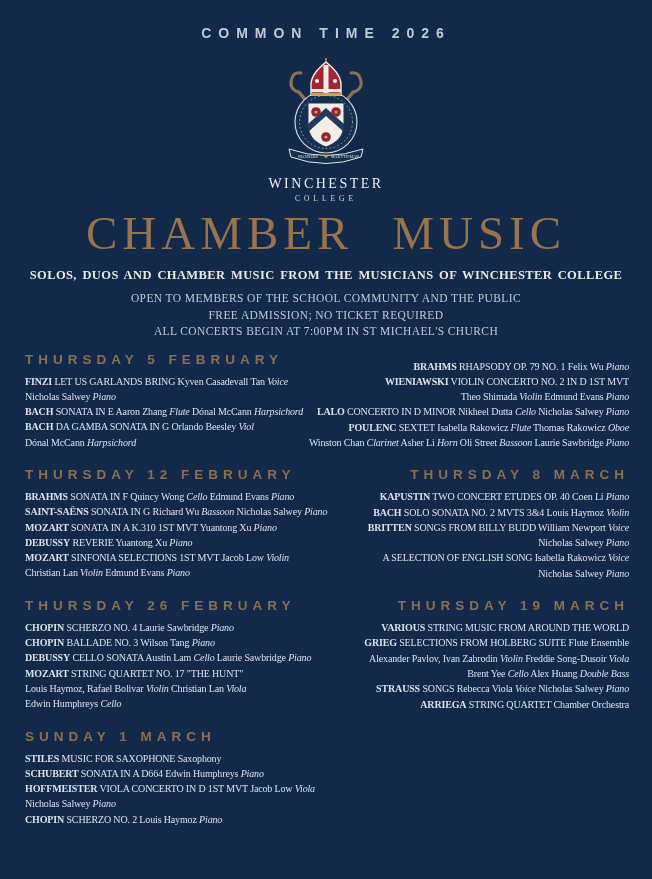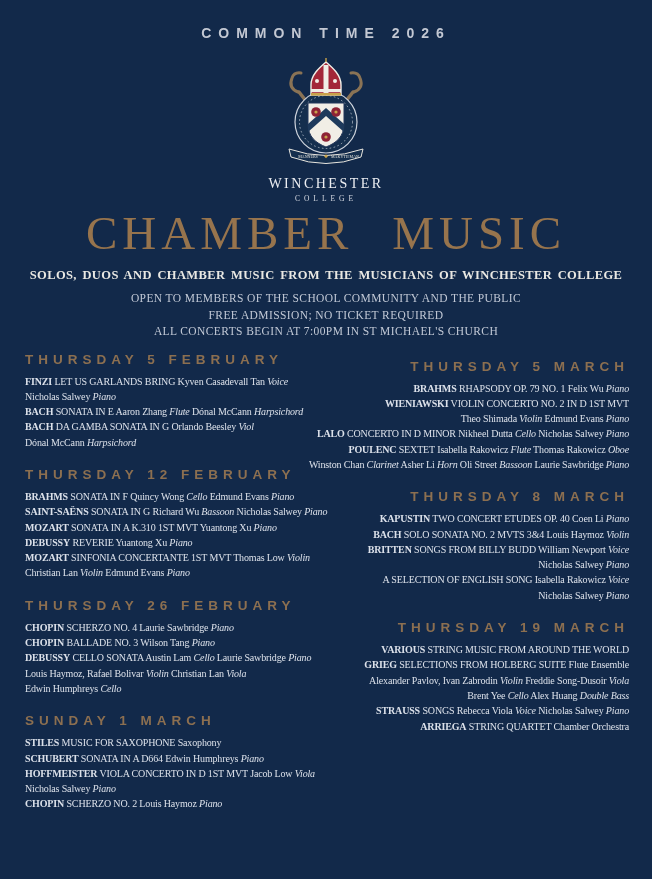--- a/index.html
+++ b/index.html
@@ -154,43 +154,43 @@
           <p class="pline"><span class="seg-b">BACH</span><span class="seg-r"> SONATA IN E Aaron Zhang</span><span class="seg-i"> Flute</span><span class="seg-r"> Dónal McCann</span><span class="seg-i"> Harpsichord</span></p>
           <p class="pline"><span class="seg-b">BACH</span><span class="seg-r"> DA GAMBA SONATA IN G Orlando Beesley</span><span class="seg-i"> Viol</span></p>
           <p class="pline"><span class="seg-r">Dónal McCann</span><span class="seg-i"> Harpsichord</span></p>
         </section>
         <section>
           <h2 class="date-heading">THURSDAY 12 FEBRUARY</h2>
           <p class="pline"><span class="seg-b">BRAHMS</span><span class="seg-r"> SONATA IN F Quincy Wong</span><span class="seg-i"> Cello</span><span class="seg-r"> Edmund Evans</span><span class="seg-i"> Piano</span></p>
           <p class="pline"><span class="seg-b">SAINT-SAËNS</span><span class="seg-r"> SONATA IN G Richard Wu</span><span class="seg-i"> Bassoon</span><span class="seg-r"> Nicholas Salwey</span><span class="seg-i"> Piano</span></p>
           <p class="pline"><span class="seg-b">MOZART</span><span class="seg-r"> SONATA IN A K.310 1ST MVT Yuantong Xu</span><span class="seg-i"> Piano</span></p>
           <p class="pline"><span class="seg-b">DEBUSSY</span><span class="seg-r"> REVERIE Yuantong Xu</span><span class="seg-i"> Piano</span></p>
-          <p class="pline"><span class="seg-b">MOZART</span><span class="seg-r"> SINFONIA CONCERTANTE 1ST MVT Thomas Low</span><span class="seg-i"> Violin</span></p>
+          <p class="pline"><span class="seg-b">MOZART</span><span class="seg-r"> SINFONIA SELECTIONS 1ST MVT Jacob Low</span><span class="seg-i"> Violin</span></p>
           <p class="pline"><span class="seg-r">Christian Lan</span><span class="seg-i"> Violin</span><span class="seg-r"> Edmund Evans</span><span class="seg-i"> Piano</span></p>
         </section>
         <section>
           <h2 class="date-heading">THURSDAY 26 FEBRUARY</h2>
           <p class="pline"><span class="seg-b">CHOPIN</span><span class="seg-r"> SCHERZO NO. 4 Laurie Sawbridge</span><span class="seg-i"> Piano</span></p>
           <p class="pline"><span class="seg-b">CHOPIN</span><span class="seg-r"> BALLADE NO. 3 Wilson Tang</span><span class="seg-i"> Piano</span></p>
           <p class="pline"><span class="seg-b">DEBUSSY</span><span class="seg-r"> CELLO SONATA Austin Lam</span><span class="seg-i"> Cello</span><span class="seg-r"> Laurie Sawbridge</span><span class="seg-i"> Piano</span></p>
+          <p class="pline"><span class="seg-b">MOZART</span><span class="seg-r"> STRING QUARTET NO. 17 "THE HUNT"</span></p>
           <p class="pline"><span class="seg-r">Louis Haymoz, Rafael Bolivar</span><span class="seg-i"> Violin</span><span class="seg-r"> Christian Lan</span><span class="seg-i"> Viola</span></p>
           <p class="pline"><span class="seg-r">Edwin Humphreys</span><span class="seg-i"> Cello</span></p>
         </section>
         <section>
           <h2 class="date-heading">SUNDAY 1 MARCH</h2>
           <p class="pline"><span class="seg-b">STILES</span><span class="seg-r"> MUSIC FOR SAXOPHONE Saxophony</span></p>
           <p class="pline"><span class="seg-b">SCHUBERT</span><span class="seg-r"> SONATA IN A D664 Edwin Humphreys</span><span class="seg-i"> Piano</span></p>
           <p class="pline"><span class="seg-b">HOFFMEISTER</span><span class="seg-r"> VIOLA CONCERTO IN D 1ST MVT Jacob Low</span><span class="seg-i"> Viola</span></p>
           <p class="pline"><span class="seg-r">Nicholas Salwey</span><span class="seg-i"> Piano</span></p>
           <p class="pline"><span class="seg-b">CHOPIN</span><span class="seg-r"> SCHERZO NO. 2 Louis Haymoz</span><span class="seg-i"> Piano</span></p>
         </section>
       </div>
     <div class="col col-right" id="col-right">
         <section>
-          <h2 class="date-heading">THURSDAY 5 MARCH</h2>
           <p class="pline"><span class="seg-b">BRAHMS</span><span class="seg-r"> RHAPSODY OP. 79 NO. 1 Felix Wu</span><span class="seg-i"> Piano</span></p>
           <p class="pline"><span class="seg-b">WIENIAWSKI</span><span class="seg-r"> VIOLIN CONCERTO NO. 2 IN D 1ST MVT</span></p>
           <p class="pline"><span class="seg-r">Theo Shimada</span><span class="seg-i"> Violin</span><span class="seg-r"> Edmund Evans</span><span class="seg-i"> Piano</span></p>
           <p class="pline"><span class="seg-b">LALO</span><span class="seg-r"> CONCERTO IN D MINOR Nikheel Dutta</span><span class="seg-i"> Cello</span><span class="seg-r"> Nicholas Salwey</span><span class="seg-i"> Piano</span></p>
           <p class="pline"><span class="seg-b">POULENC</span><span class="seg-r"> SEXTET Isabella Rakowicz</span><span class="seg-i"> Flute</span><span class="seg-r"> Thomas Rakowicz</span><span class="seg-i"> Oboe</span></p>
           <p class="pline"><span class="seg-r">Winston Chan</span><span class="seg-i"> Clarinet</span><span class="seg-r"> Asher Li</span><span class="seg-i"> Horn</span><span class="seg-r"> Oli Street</span><span class="seg-i"> Bassoon</span><span class="seg-r"> Laurie Sawbridge</span><span class="seg-i"> Piano</span></p>
         </section>
         <section>
           <h2 class="date-heading">THURSDAY 8 MARCH</h2>
           <p class="pline"><span class="seg-b">KAPUSTIN</span><span class="seg-r"> TWO CONCERT ETUDES OP. 40 Coen Li</span><span class="seg-i"> Piano</span></p>

